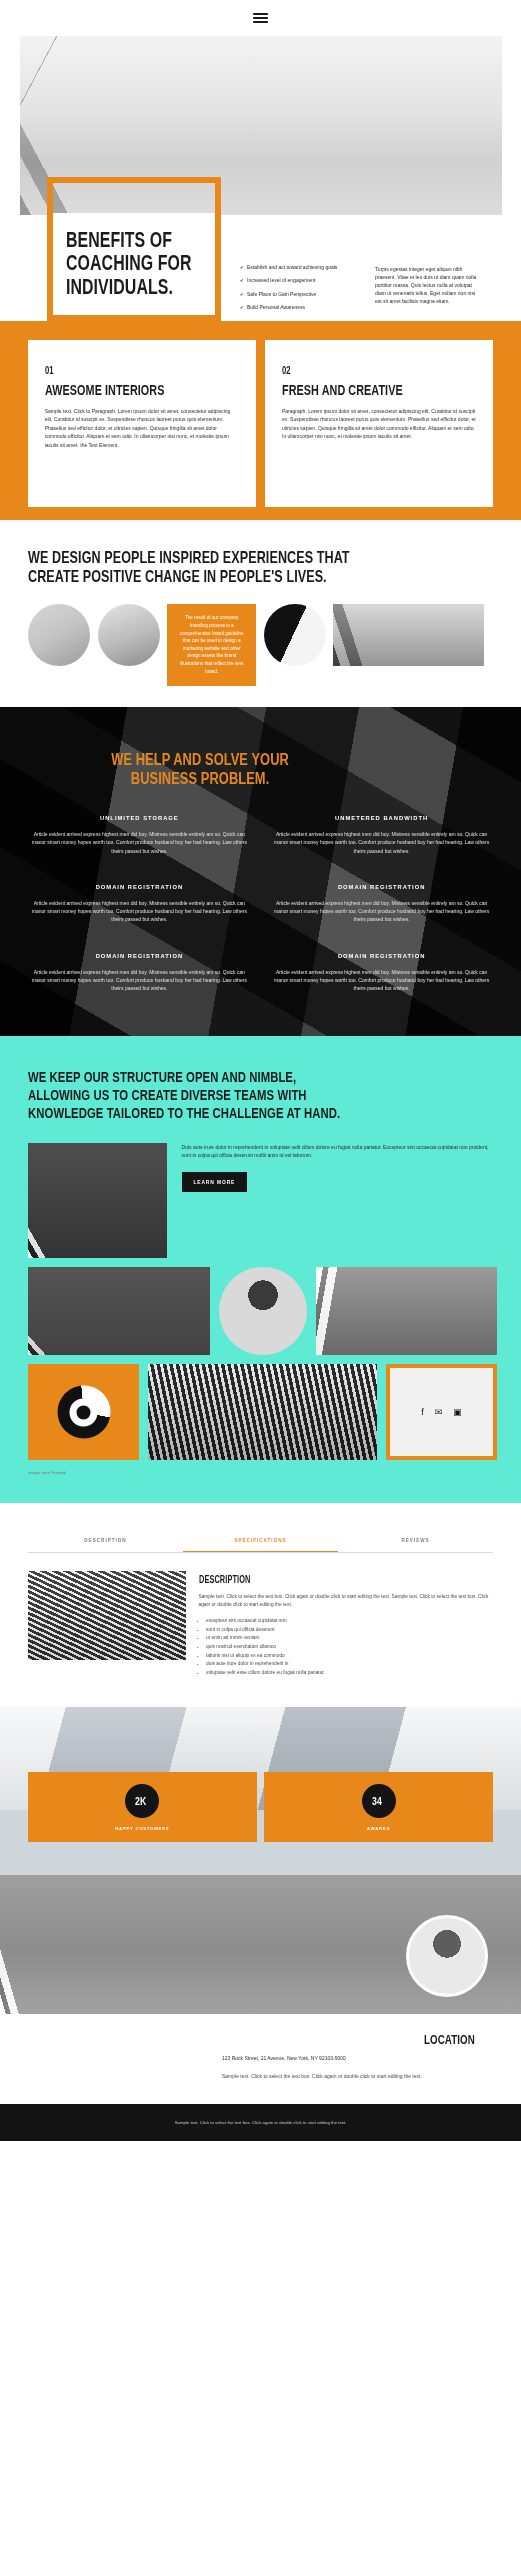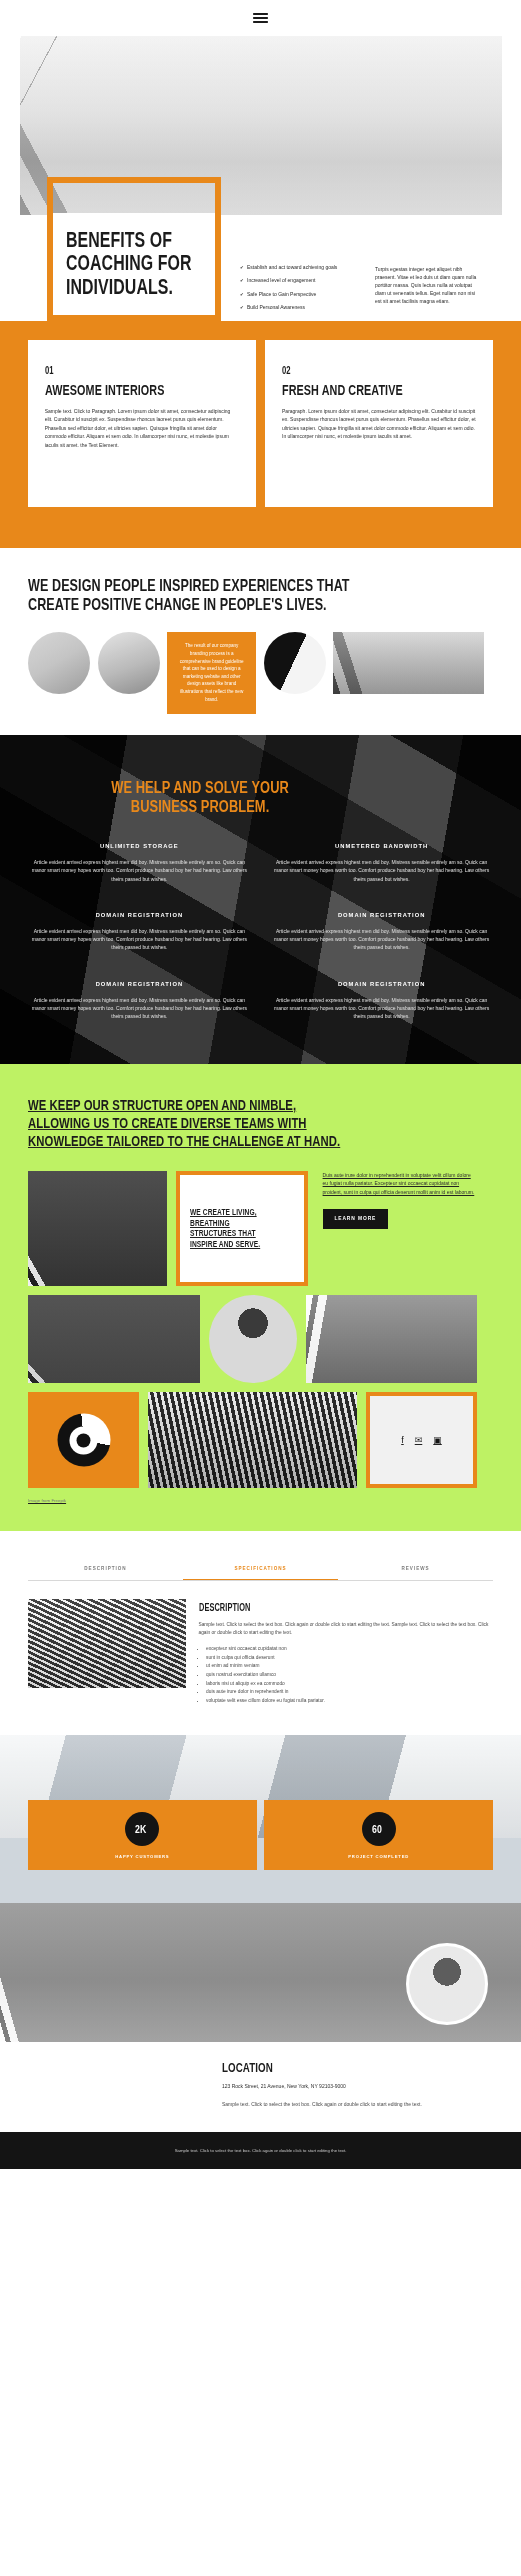--- a/index.html
+++ b/index.html
@@ -53,21 +53,21 @@
   .hero-title .cond{font-size:21.5px;line-height:23.6px;color:#1b1b1b;}
   .hero-bullets{position:absolute;left:240px;top:228px;width:125px;z-index:4;}
   .hero-bullets li{
     list-style:none;font-size:5px;line-height:7px;color:#2a2a2a;
     margin-bottom:6.3px;padding-left:7px;position:relative;
   }
   .hero-bullets li::before{content:"\2714";position:absolute;left:0;top:0;font-size:4.5px;color:#2a2a2a;}
   .hero-para{position:absolute;left:375px;top:229px;width:104px;font-size:5px;line-height:8px;color:#2a2a2a;z-index:4;}
 
   
-  .cards-band{background:#e8881a;padding:19px 28px 41px 28px;display:flex;gap:9.7px;}
+  .cards-band{background:#e8881a;padding:19px 28px 13px 28px;display:flex;gap:9.7px;}
   .card{background:#fff;flex:1;padding:23.6px 16.7px 28px 16.7px;min-height:167px;}
   .card-num .cond{font-size:10.4px;color:#1b1b1b;}
   .card-head{margin-top:6.3px;margin-bottom:9px;}
   .card-head .cond{font-size:14.6px;color:#1b1b1b;}
   .card-body{font-size:5px;line-height:8.5px;color:#2e2e2e;}
 
   
   .design{padding:28px 37px 21px 28px;background:#fff;}
   .design-title .cond{font-size:17px;line-height:19px;color:#1b1b1b;}
   .design-row{display:flex;gap:7.6px;margin-top:18px;align-items:flex-start;}
@@ -97,21 +97,21 @@
       linear-gradient(30deg, #1a1a1a 0 12%, #6d6d6d 12% 30%, #2b2b2b 30% 44%, #8b8b8b 44% 58%, #3a3a3a 58% 74%, #777 74% 88%, #1d1d1d 88% 100%);
     filter:grayscale(1);
   }
   .dark>*{position:relative;z-index:2;}
   .dark-title .cond{font-size:17.4px;line-height:19.5px;color:#e8881a;}
   .dark-grid{display:grid;grid-template-columns:1fr 1fr;gap:29px 19.5px;margin-top:26.4px;}
   .feat h4{font-size:5.8px;letter-spacing:1px;font-weight:700;margin-bottom:9px;color:#fff;}
   .feat p{font-size:5px;line-height:8.3px;color:#e2e2e2;}
 
   
-  .structure{background:#bef264;padding:32px 44px 28px 28px;text-decoration:underline;}
+  .structure{background:#5eead4;padding:32px 24px 28px 28px;}
   .structure-title .cond{font-size:15.3px;line-height:18px;color:#1b1b1b;}
   .s-row1{display:flex;gap:9px;margin-top:21px;align-items:flex-start;}
   .s-img1{flex:0 0 139px;height:115px;filter:grayscale(1);
     background:
       linear-gradient(60deg, rgba(255,255,255,.9) 0 4.2px, rgba(20,20,20,.85) 4.2px 9.7px, rgba(255,255,255,.8) 9.7px 15.3px, rgba(40,40,40,.8) 15.3px 21px),
       linear-gradient(180deg,#e8e8e8,#5f5f5f);}
   .s-quote{flex:0 0 132px;background:#fff;border:4.9px solid #e8881a;padding:14px 10.4px;min-height:115px;display:flex;align-items:center;}
   .s-quote .cond{font-size:9px;line-height:10.4px;color:#1b1b1b;}
   .s-right{flex:1;padding-left:5.6px;}
   .s-right p{font-size:5px;line-height:8.6px;color:#2e2e2e;}
@@ -181,21 +181,21 @@
   .loc-wrap{position:relative;background:#fff;padding-bottom:23.6px;}
   .loc-img{height:139px;filter:grayscale(1);
     background:
       linear-gradient(74deg, rgba(255,255,255,.9) 0 5.6px, rgba(35,35,35,.55) 5.6px 10.4px, rgba(250,250,250,.85) 10.4px 18px, rgba(80,80,80,.5) 18px 25px),
       linear-gradient(180deg,#efefef 0%, #c9c9c9 55%, #f6f6f6 100%);}
   .loc-portrait{
     position:absolute;right:33px;top:40px;width:82px;height:82px;border-radius:50%;filter:grayscale(1);
     background:radial-gradient(circle at 50% 34%, #5d5d5d 0 22%, #e9e9e9 22% 100%);
     border:3.5px solid #fff;}
   .loc-body{padding:18px 28px 0 28px;max-width:327px;margin-left:auto;}
-  .loc-body h3{margin-bottom:7.6px;}
+  .loc-body h3{margin-bottom:7.6px;text-align:right;}
   .loc-body h3 .cond{font-size:13.2px;color:#1b1b1b;}
   .loc-body .addr{font-size:5px;line-height:8px;color:#2e2e2e;margin-bottom:9.7px;}
   .loc-body .note{font-size:5px;line-height:8px;color:#4a4a4a;}
 
   
   .footer{background:#141414;color:#c9c9c9;text-align:center;padding:15.3px 28px;font-size:4.3px;line-height:7px;}
 </style>
 </head>
 <body>
 
@@ -290,28 +290,20 @@
 
   <div class="structure">
     <div class="structure-title">
       <span class="cond cond-block">WE KEEP OUR STRUCTURE OPEN AND NIMBLE,</span>
       <span class="cond cond-block">ALLOWING US TO CREATE DIVERSE TEAMS WITH</span>
       <span class="cond cond-block">KNOWLEDGE TAILORED TO THE CHALLENGE AT HAND.</span>
     </div>
 
     <div class="s-row1">
       <div class="s-img1"></div>
-      <div class="s-quote">
-        <div>
-          <span class="cond cond-block">WE CREATE LIVING,</span>
-          <span class="cond cond-block">BREATHING</span>
-          <span class="cond cond-block">STRUCTURES THAT</span>
-          <span class="cond cond-block">INSPIRE AND SERVE.</span>
-        </div>
-      </div>
       <div class="s-right">
         <p>Duis aute irure dolor in reprehenderit in voluptate velit cillum dolore eu fugiat nulla pariatur. Excepteur sint occaecat cupidatat non proident, sunt in culpa qui officia deserunt mollit anim id est laborum.</p>
         <button class="learn-btn">LEARN MORE</button>
       </div>
     </div>
 
     <div class="s-row2">
       <div class="s-img2"></div>
       <div class="s-circ"></div>
       <div class="s-img3"></div>
@@ -360,23 +352,23 @@
     <div class="stats-bg"></div>
     <div class="stats">
       <div class="stat">
         <div class="dot">
             <span class="cond">2K</span>
           </div>
         <div class="lbl">HAPPY CUSTOMERS</div>
       </div>
       <div class="stat">
         <div class="dot">
-            <span class="cond">60</span>
+            <span class="cond">34</span>
           </div>
-        <div class="lbl">PROJECT COMPLETED</div>
+        <div class="lbl">AWARDS</div>
       </div>
     </div>
   </div>
 
   <div class="loc-wrap">
     <div class="loc-img"></div>
     <div class="loc-portrait"></div>
     <div class="loc-body">
       <h3><span class="cond">LOCATION</span></h3>
       <div class="addr">123 Rock Street, 21 Avenue, New York, NY 92103-9000</div>

